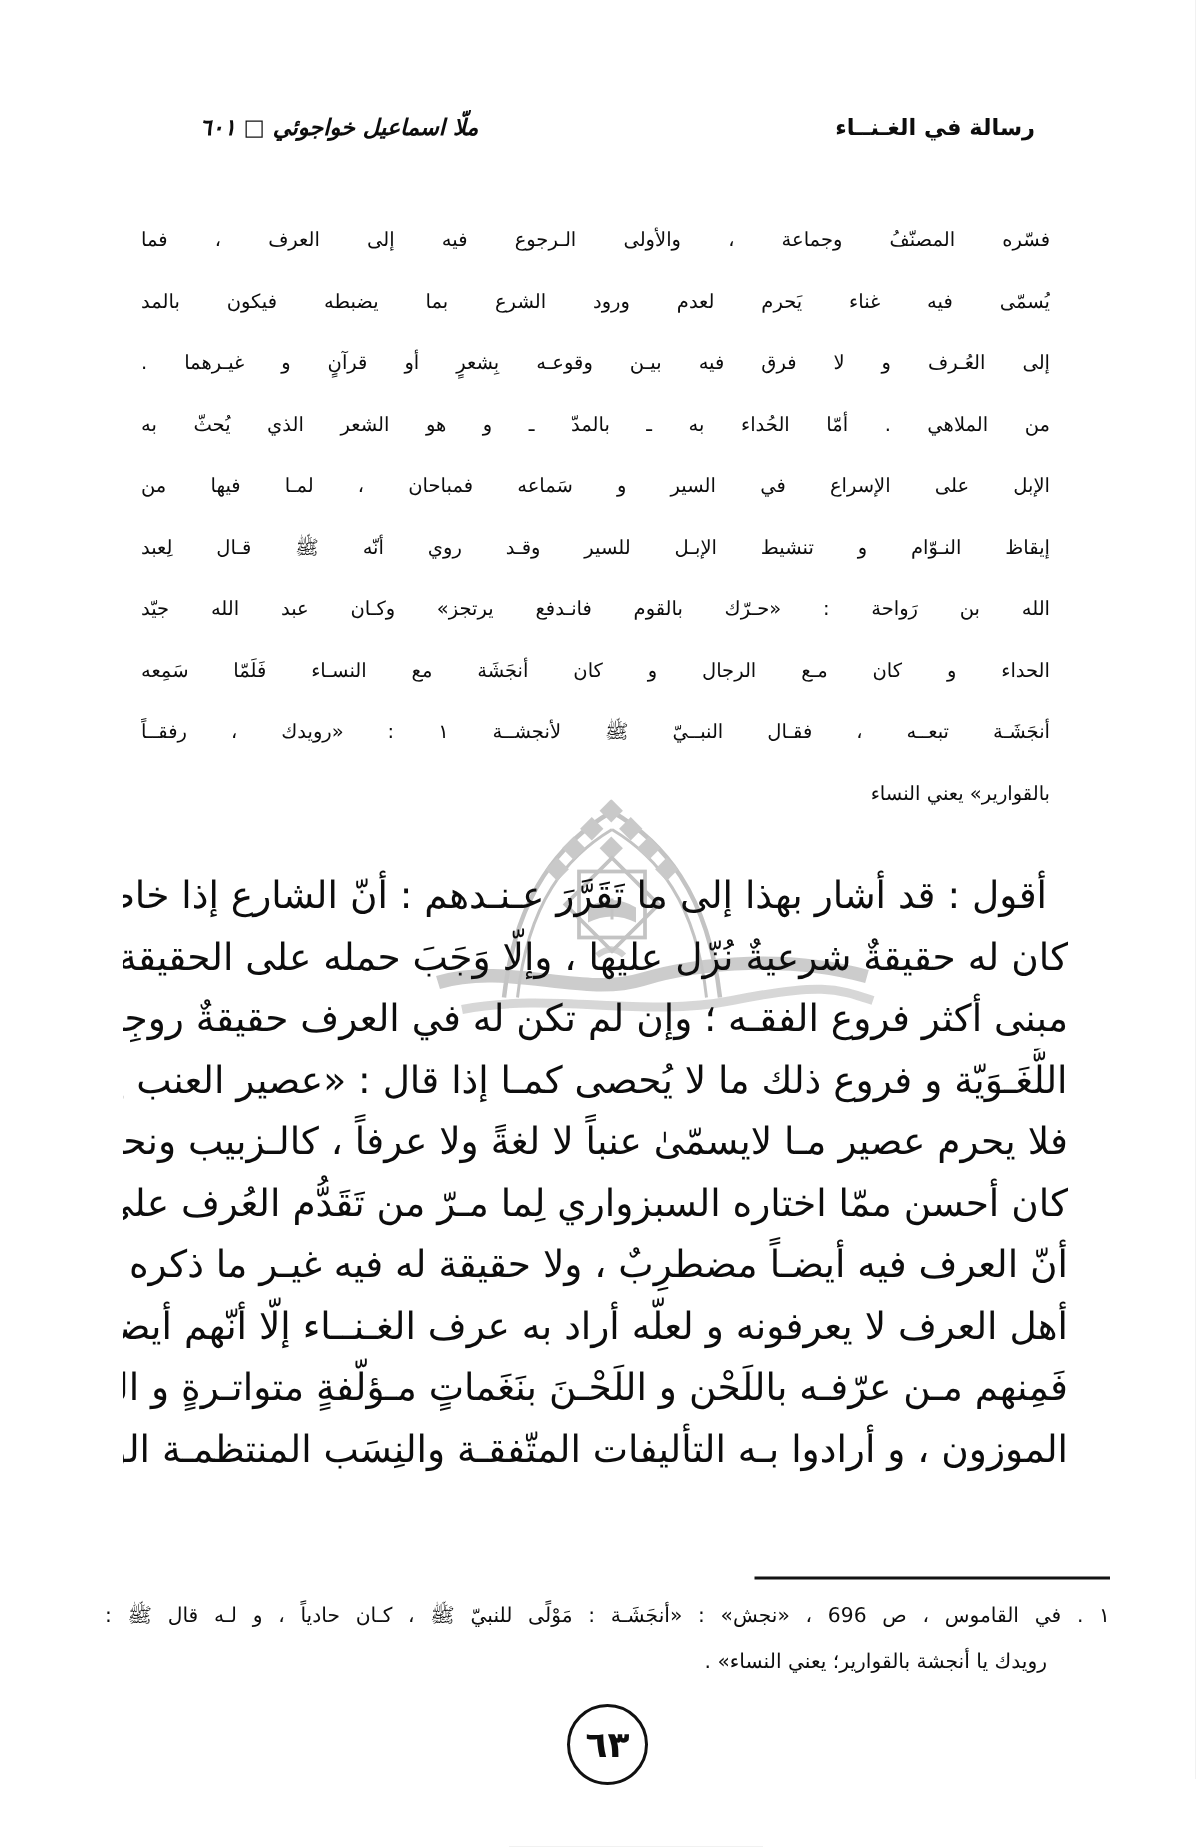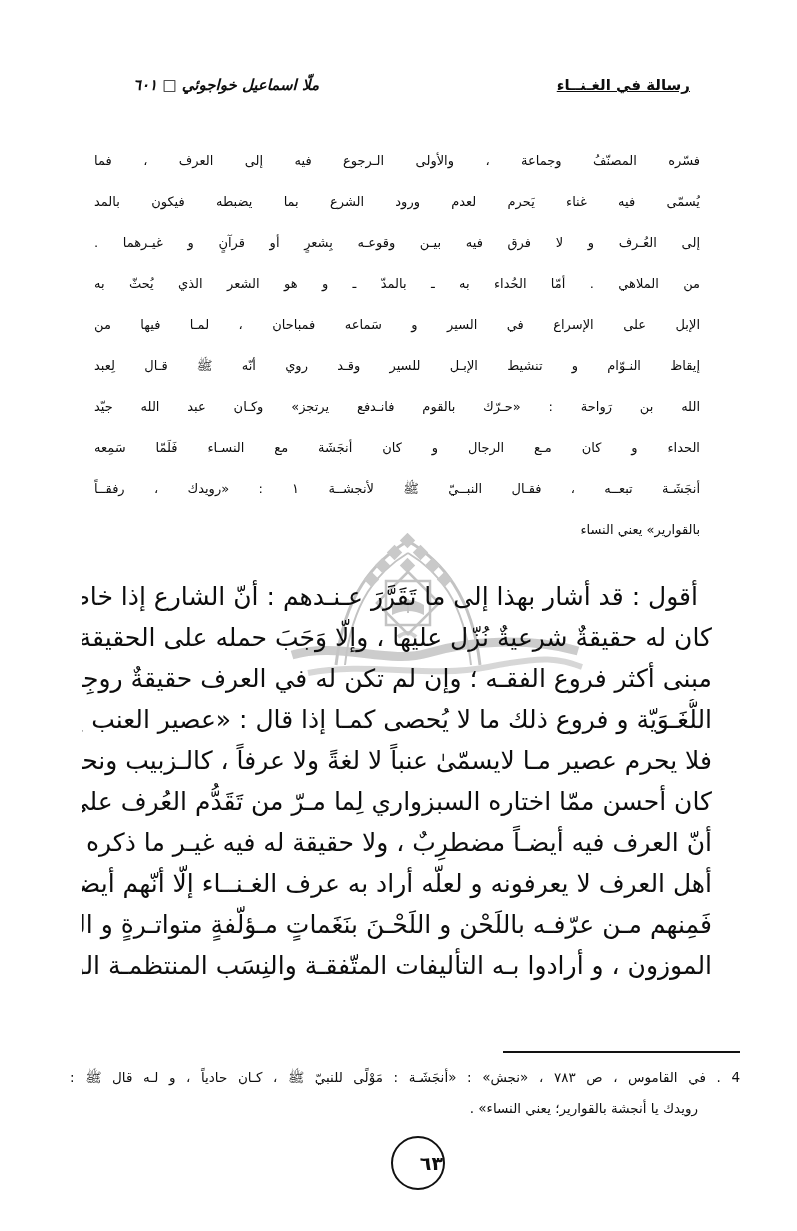--- a/index.html
+++ b/index.html
@@ -12,21 +12,21 @@
     direction:rtl;
     color:#0d0d0d;
     overflow:hidden;
   }
   
   .running-header{
     position:absolute;top:76px;right:85px;left:85px;
     display:flex;justify-content:space-between;align-items:baseline;
     font-size:15px;font-weight:bold;
   }
-  .running-header .hdr-right{margin-right:22px;text-decoration:underline;}
+  .running-header .hdr-right{margin-right:22px;}
   .running-header .hdr-left{margin-left:48px;direction:rtl;font-style:italic;}
   
   .matn{
     position:absolute;top:140px;right:97px;width:606px;
     font-size:13px;line-height:41px;
     z-index:2;
   }
   .commentary{
     position:absolute;top:576px;right:85px;width:630px;
     font-size:25px;line-height:41px;
@@ -56,24 +56,24 @@
   }
   .footnote .fline{
     text-align:justify;text-align-last:justify;
     white-space:nowrap;overflow:hidden;height:31px;
   }
   .footnote .fline:last-child{
     text-align:left;text-align-last:right;padding-right:42px;
   }
   
   .page-number{
-    position:absolute;top:1136px;left:391px;
+    position:absolute;top:1136px;left:378px;
     width:50px;height:50px;border:2.5px solid #111;border-radius:50%;
-    display:flex;align-items:center;justify-content:flex-start;
-    font-size:19px;font-weight:bold;z-index:2;background:transparent;
+    display:flex;align-items:center;justify-content:center;
+    font-size:24px;font-weight:bold;z-index:2;background:transparent;
   }
   
   .watermark{
     position:absolute;top:533px;left:278px;width:312px;height:152px;
     z-index:1;opacity:.85;pointer-events:none;
   }
 </style>
 </head>
 <body>
 
@@ -140,21 +140,21 @@
       <div class="line">كان أحسن ممّا اختاره السبزواري لِما مـرّ من تَقَدُّم العُرف على اللغة ، إلّا أنّ فيه</div>
       <div class="line">أنّ العرف فيه أيضـاً مضطرِبٌ ، ولا حقيقة له فيه غيـر ما ذكره الجماعـة بل أكثر</div>
       <div class="line">أهل العرف لا يعرفونه و لعلّه أراد به عرف الغـنــاء إلّا أنّهم أيضاً مضطرِبونْ ،</div>
       <div class="line">فَمِنهم مـن عرّفـه باللَحْن و اللَحْـنَ بنَغَماتٍ مـؤلّفةٍ متواتـرةٍ و النَغْمَةَ بـالصوت</div>
       <div class="line">الموزون ، و أرادوا بـه التأليفات المتّفقـة والنِسَب المنتظمـة الواقعة فـي الصوت</div>
     </div>
 
   <div class="footnote-sep"></div>
 
   <div class="footnote">
-      <div class="fline">4 . في القاموس ، ص ٧٨٣ ، «نجش» : «أنجَشَـة : مَوْلًى للنبيّ ﷺ ، كـان حادياً ، و لـه قال ﷺ :</div>
+      <div class="fline">١ . في القاموس ، ص 696 ، «نجش» : «أنجَشَـة : مَوْلًى للنبيّ ﷺ ، كـان حادياً ، و لـه قال ﷺ :</div>
       <div class="fline">رويدك يا أنجشة بالقوارير؛ يعني النساء» .</div>
     </div>
 
   <div class="page-number">
     <span>٦٣</span>
   </div>
 
 </div>
 
 </body></html>

